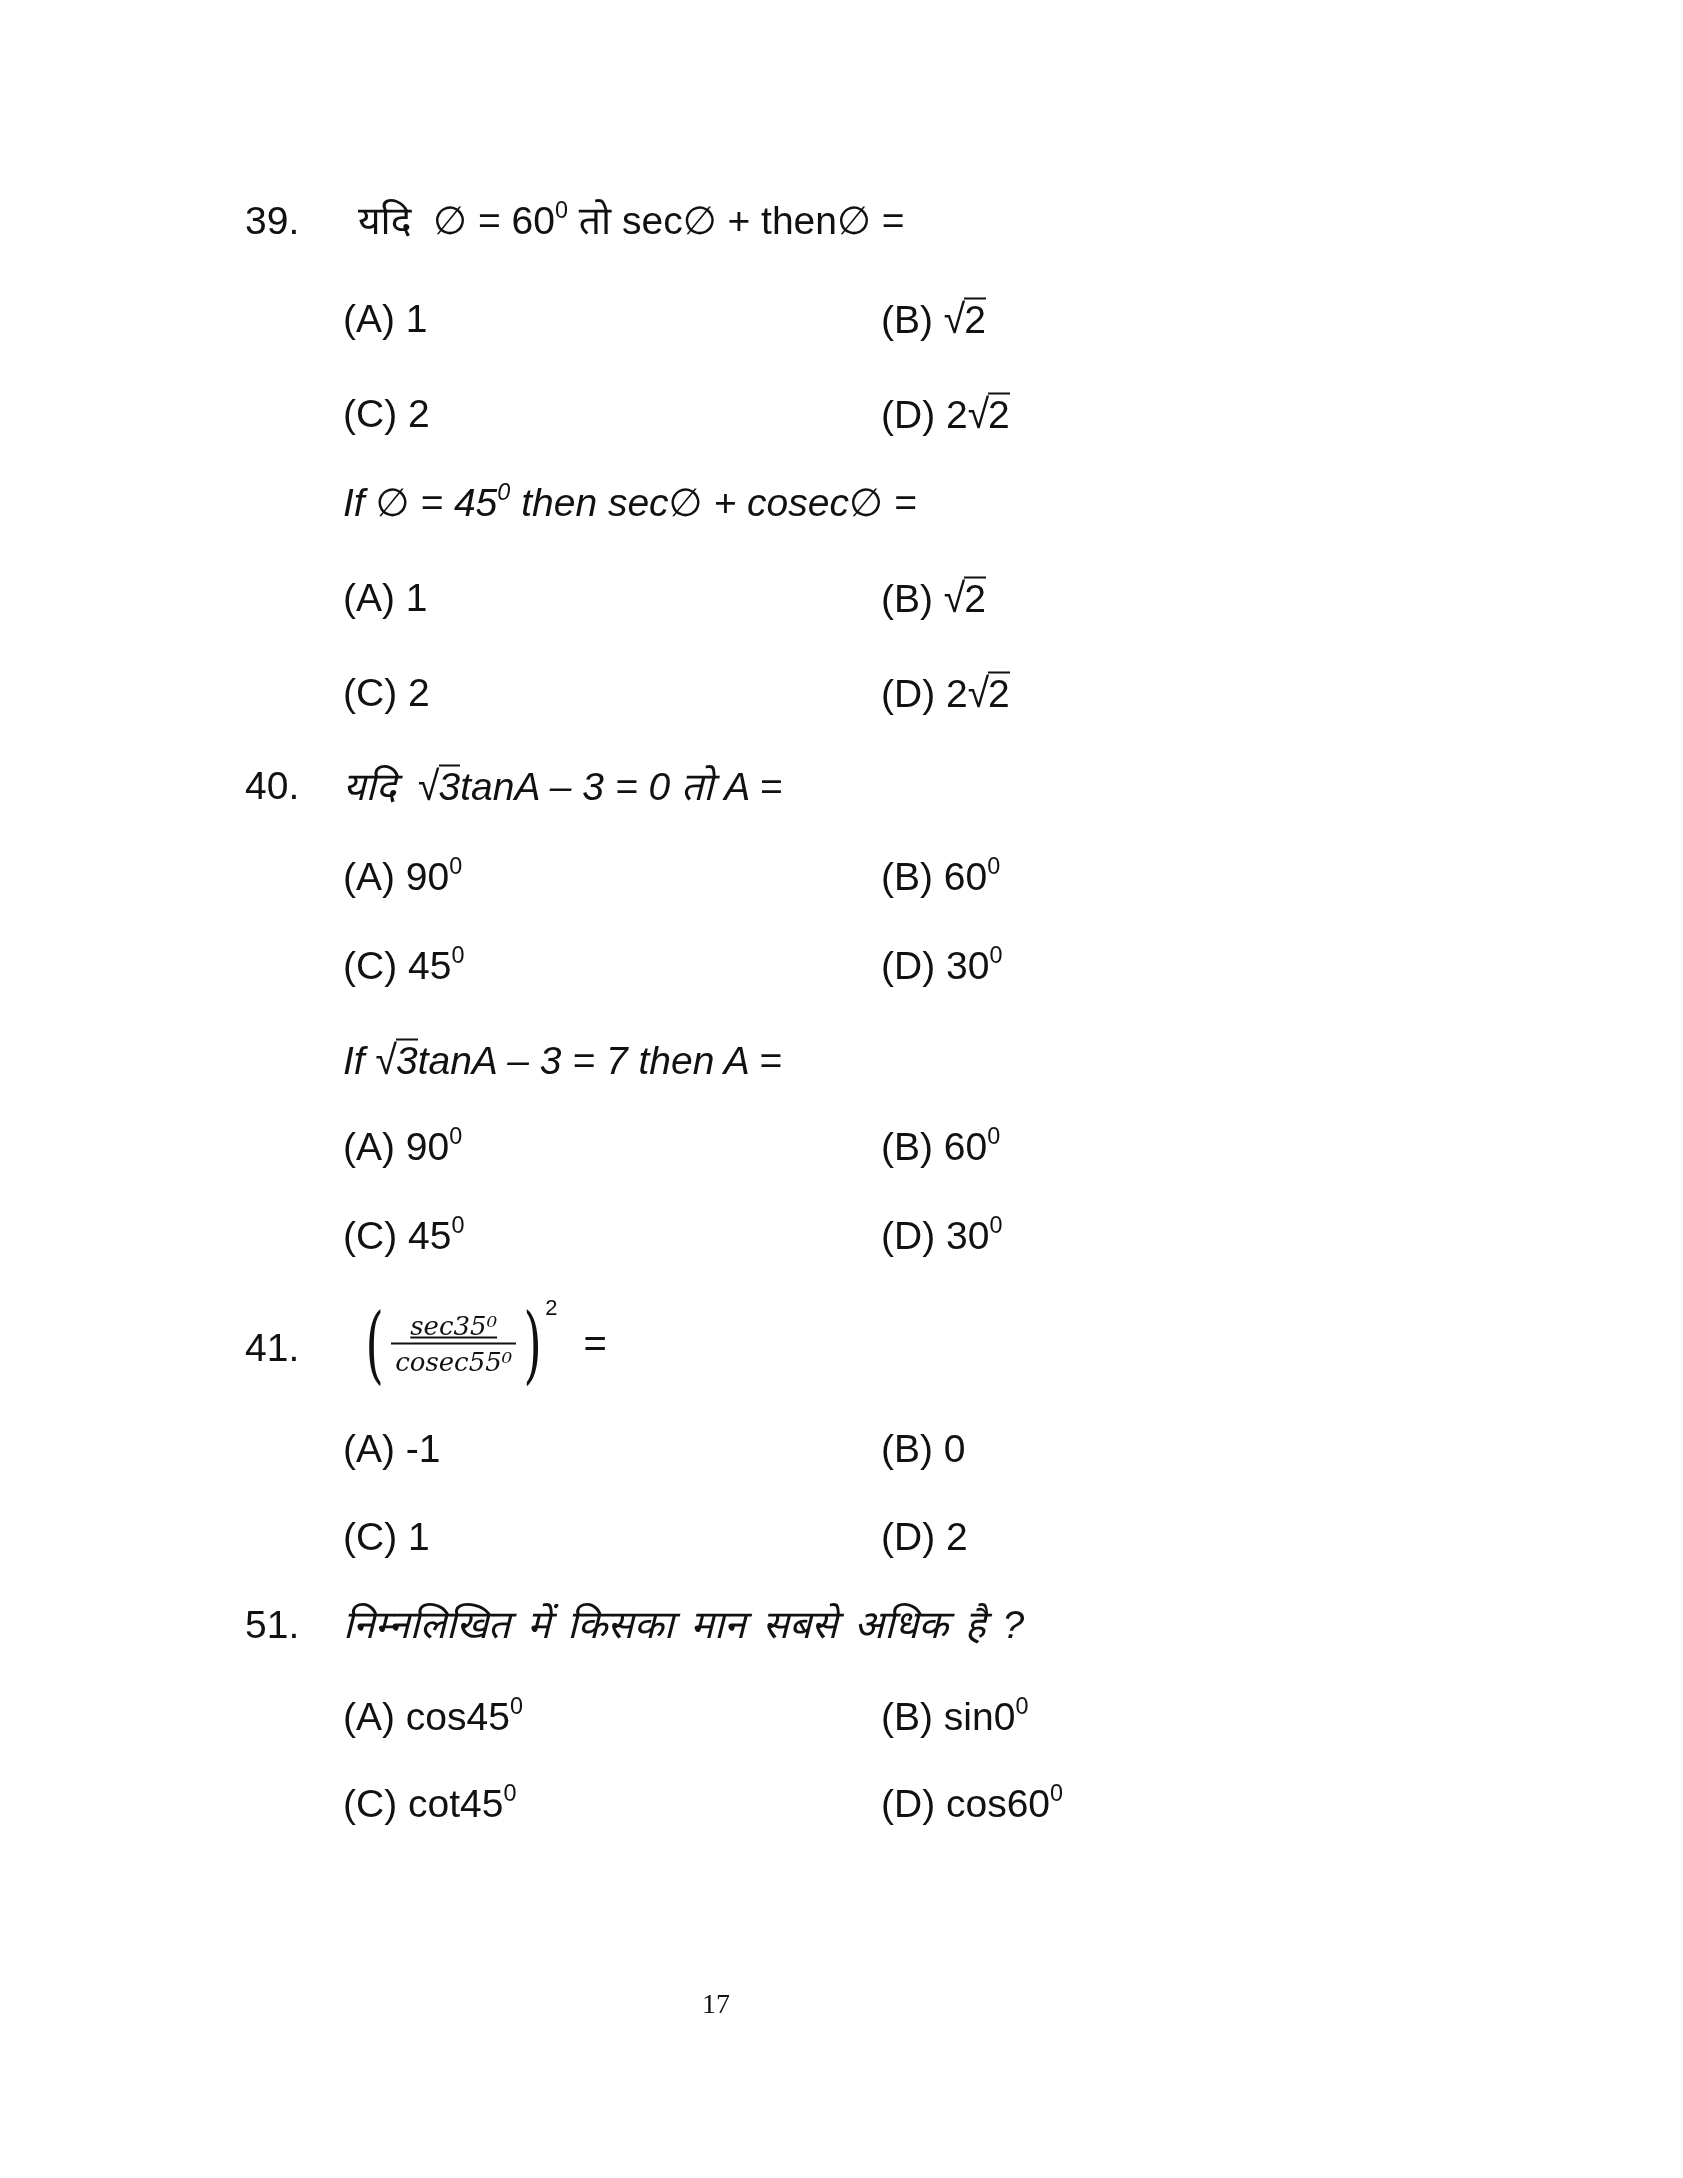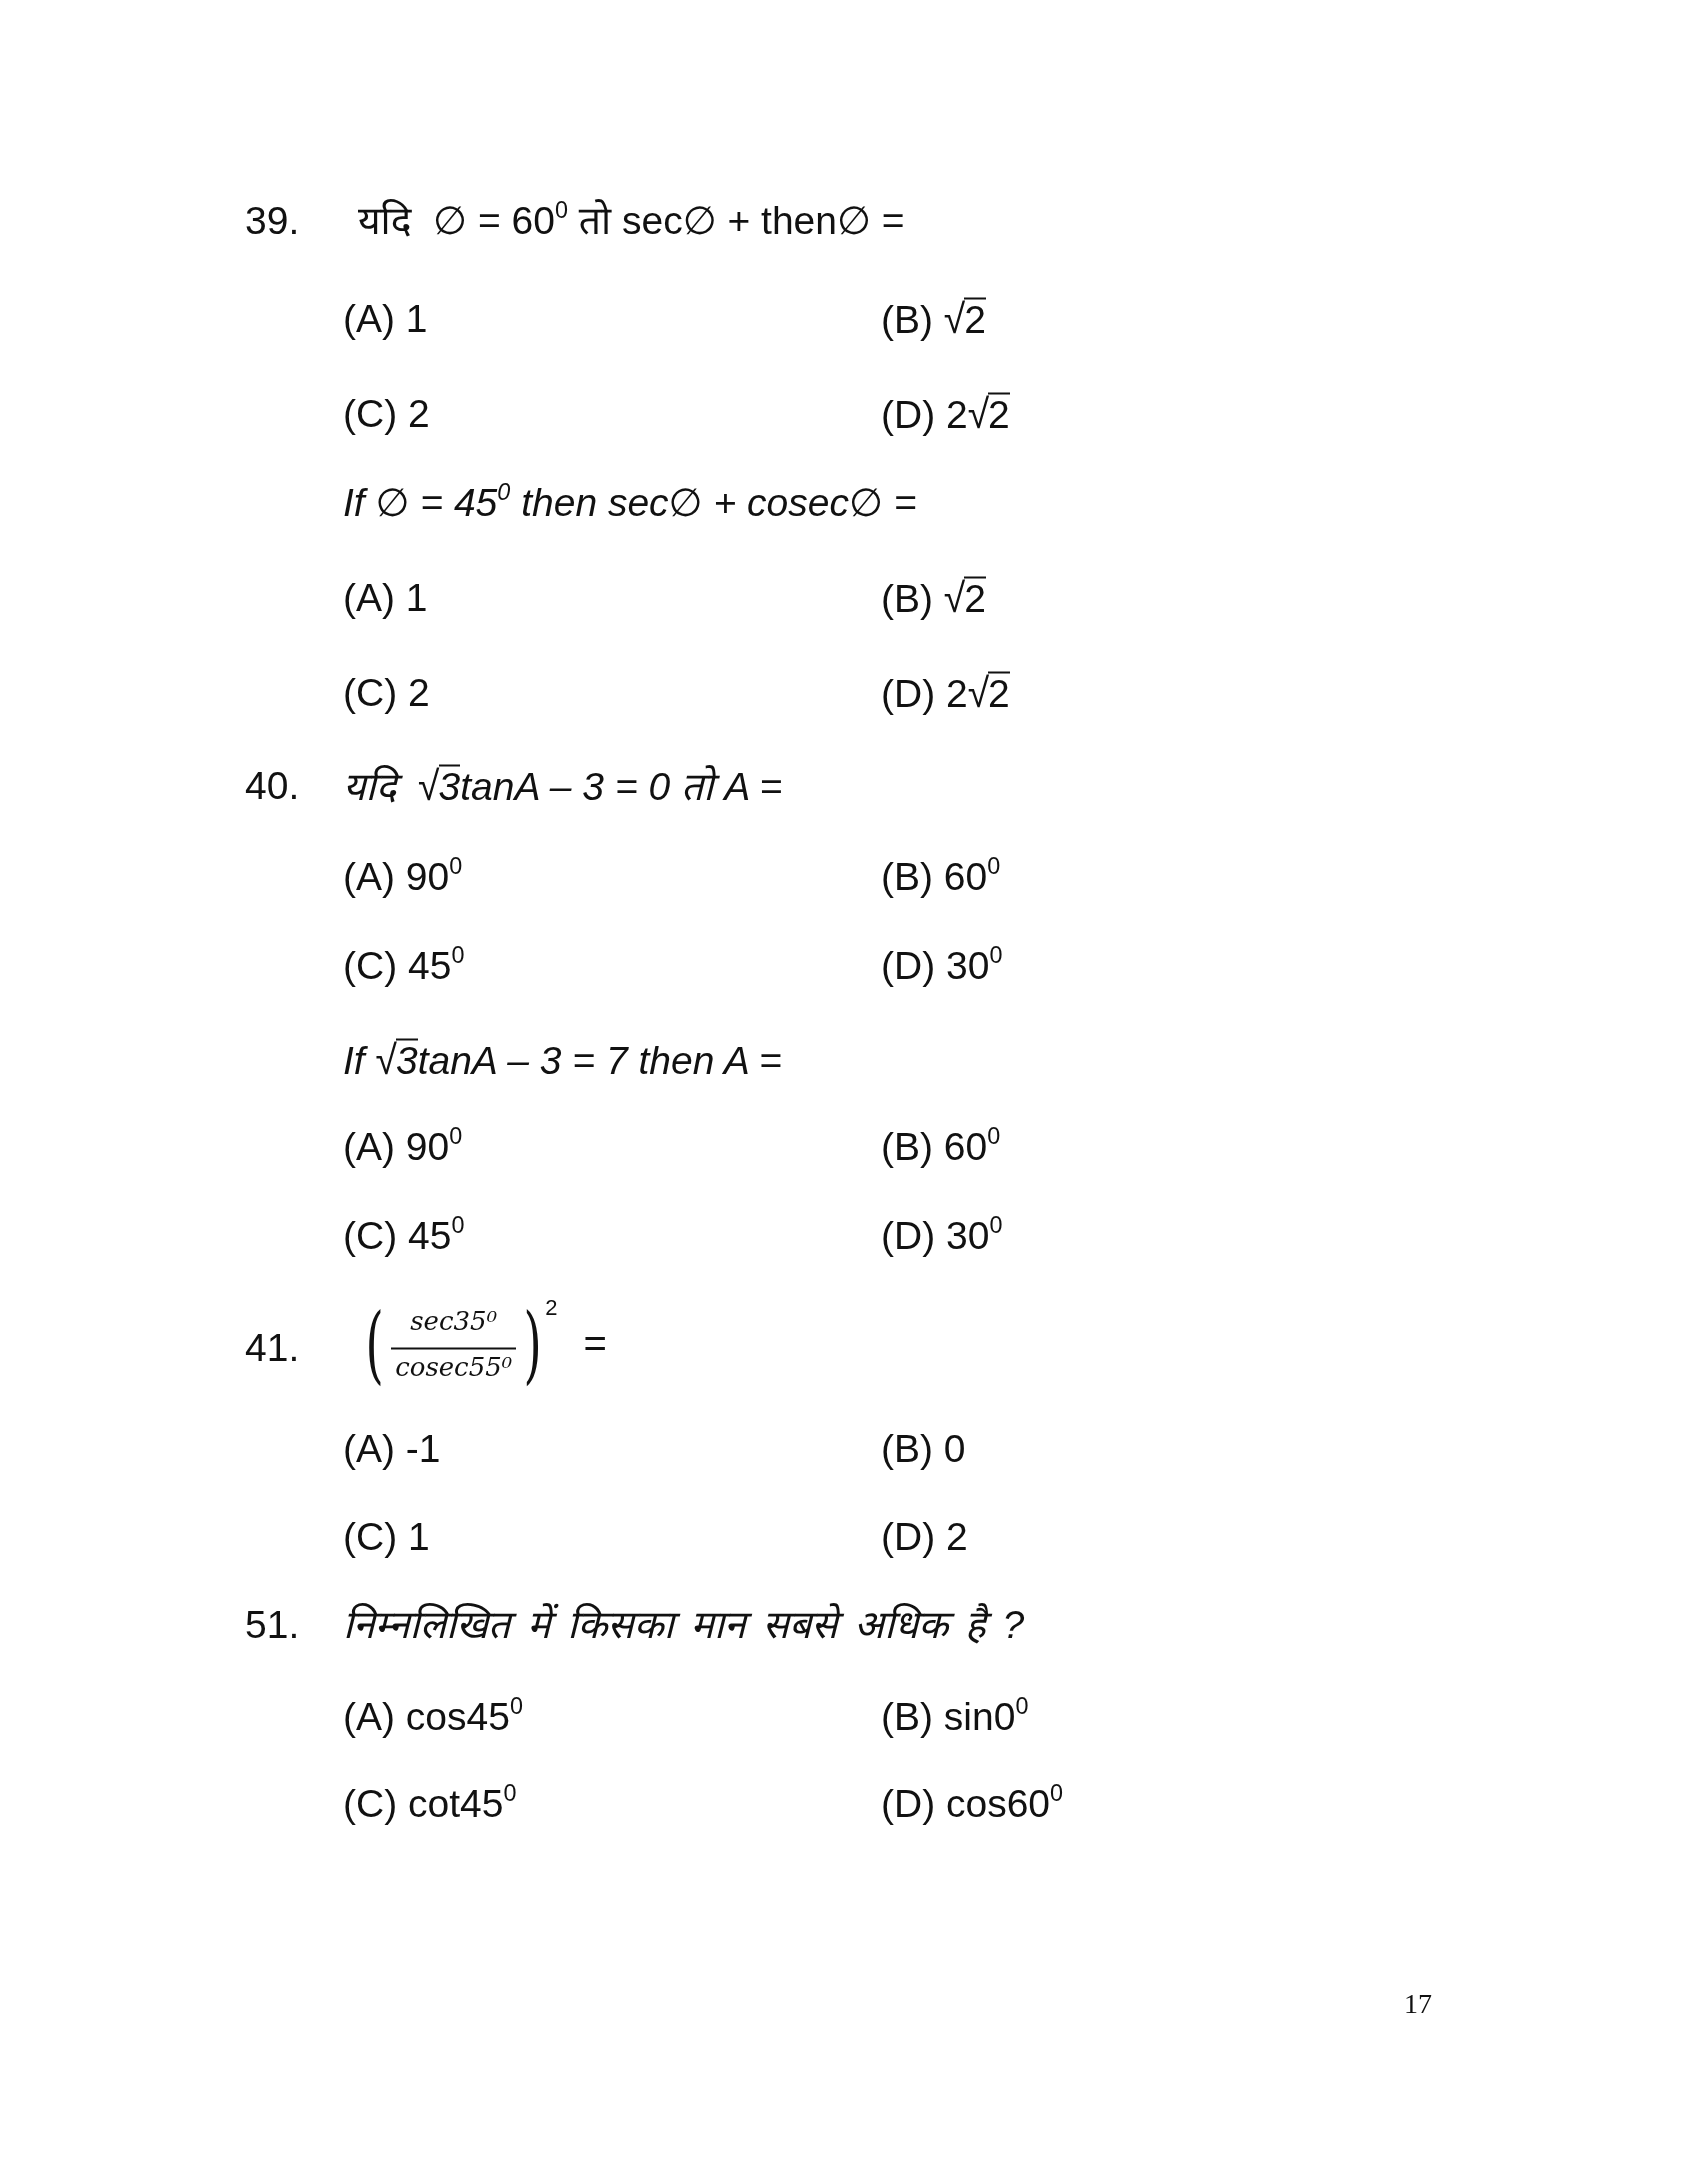--- a/index.html
+++ b/index.html
@@ -10,25 +10,25 @@
   .optB { left:881px; }
   .stem { left:343px;font-style:italic; }
   .stem-h { left:358px; }
   sup { font-size:0.6em; vertical-align:0; position:relative; top:-0.7em; }
   .sqrt { display:inline-block; position:relative; }
   .sqrt .rad { display:inline-block; font-size:1em; transform:scaleY(1.05); }
   .sqrt .arg { display:inline-block; border-top:2px solid #111; padding-top:1px; margin-left:-1px; line-height:0.95; }
   .frac-wrap { position:absolute; left:358px; transform:translateY(-50%); display:flex; align-items:center; font-family:"DejaVu Serif", "Liberation Serif", serif; }
   .paren { font-size:85px; font-weight:200; line-height:1; transform:scaleX(0.55); color:#111; }
   .frac { display:inline-flex; flex-direction:column; align-items:center; font-style:italic; font-size:26px; }
-  .frac .num { padding:0 4px 12px; }
+  .frac .num { padding:0 4px 2px;text-decoration:underline; }
   .frac .den { padding:2px 4px 0; border-top:2px solid #111; }
   .exp { font-size:22px; align-self:flex-start; margin-top:-6px; margin-left:-4px; font-family:"Liberation Sans", sans-serif; }
   .eq { font-size:40px; margin-left:26px; font-family:"Liberation Sans", sans-serif; }
-  .pagenum { position:absolute; left:0; width:1432px; text-align:right; font-family:"Liberation Serif", serif; font-size:28px; transform:translateY(-50%); }
+  .pagenum { position:absolute; left:0; width:1432px; text-align:center; font-family:"Liberation Serif", serif; font-size:28px; transform:translateY(-50%); }
 </style>
 </head>
 <body>
 
 <div class="qnum" style="top:220px">39.</div>
 <div class="line stem-h" style="top:220px"><span>यदि</span>&nbsp; <span>∅ = 60</span><sup>0</sup><span> तो  sec∅ + then∅ =</span></div>
 
 <div class="line optA" style="top:318px"><span>(A) </span><span>1</span></div>
 <div class="line optB" style="top:318px"><span>(B) </span><span class="sqrt"><span class="rad">√</span><span class="arg">2</span></span></div>
 <div class="line optA" style="top:413px"><span>(C) </span><span>2</span></div>

